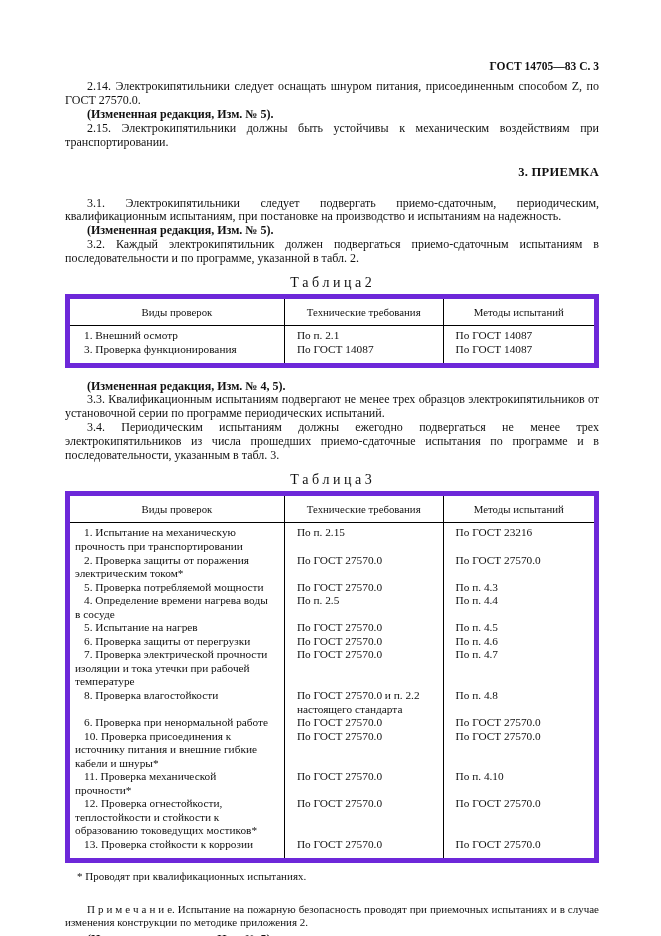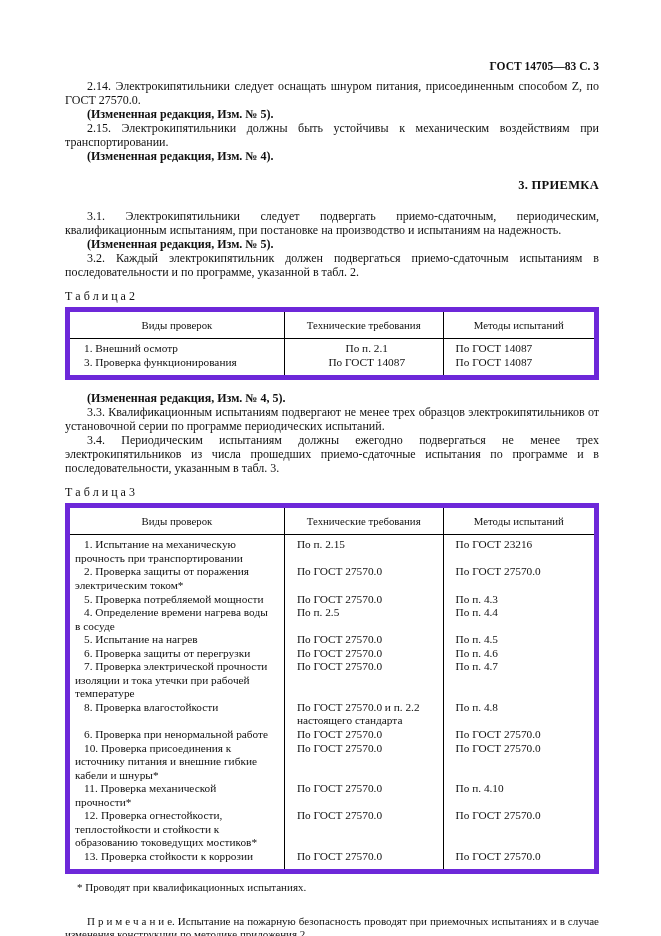--- a/index.html
+++ b/index.html
@@ -15,60 +15,59 @@
     text-align: right; font-weight: 700; font-size: 11.5px;
     margin-bottom: 8px;
   }
   p { margin: 0; font-size: 12px; line-height: 1.16; text-align: justify; }
   .indent { text-indent: 22px; }
   .bold { font-weight: 700; }
   .section-title {
     text-align: right; font-weight: 700; font-size: 12.5px;
     margin: 15px 0 17px 0; letter-spacing: 0.3px;
   }
-  .tcaption { text-align: left; font-size: 12px; margin: 9px 2px 3px 0; }
+  .tcaption { text-align: center; font-size: 14px; margin: 9px 2px 3px 0; }
   table.gost {
     width: 100%; border-collapse: collapse; border: 5px solid #6d28d9;
     font-size: 11.3px; table-layout: fixed;
   }
   table.gost th {
     border: 1px solid #000; font-weight: 400; font-size: 10.8px;
     padding: 7px 6px; text-align: center; vertical-align: middle; line-height: 1.15;
   }
   table.gost td {
     border-left: 1px solid #000; border-right: 1px solid #000;
     border-top: none; border-bottom: none;
     padding: 0 6px 0 5px; vertical-align: top; line-height: 1.2; text-align: left;
   }
   table.gost th:nth-child(1), table.gost td:nth-child(1) { width: 41%; }
   table.gost th:nth-child(2), table.gost td:nth-child(2) { width: 30%; }
   table.gost th:nth-child(3), table.gost td:nth-child(3) { width: 29%; }
   table.gost td.c0 { text-indent: 9px; padding-right: 9px; }
   table.gost td.c1 { padding-left: 12px; }
   table.gost td.c2 { padding-left: 12px; }
-  .t2 td.c1 { padding-left: 28px; text-align: center; }
+  .t2 td.c1 { padding-left: 28px; }
   .t2 td.c2 { padding-left: 16px; }
   table.gost tbody tr:first-child td { padding-top: 3px; }
   table.gost tbody tr:last-child td { padding-bottom: 6px; }
   .mt { margin-top: 12px; }
   .footnote { font-size: 11px; text-indent: 12px; margin-top: 7px; }
   .note { font-size: 11px; margin-top: 21px; }
   .mt-sm { margin-top: 4px; }
 </style>
 </head>
 <body>
 
 <div class="page">
 
   <div class="doc-header">ГОСТ 14705—83 С. 3</div>
 
   <p class="indent">2.14. Электрокипятильники следует оснащать шнуром питания, присоединенным способом Z, по ГОСТ 27570.0.</p>
   <p class="indent bold">(Измененная редакция, Изм. № 5).</p>
   <p class="indent">2.15. Электрокипятильники должны быть устойчивы к механическим воздействиям при транспортировании.</p>
-  <p class="indent bold">(Измененная редакция, Изм. № 4).</p>
 
   <div class="section-title">3. ПРИЕМКА</div>
 
   <p class="indent">3.1. Электрокипятильники следует подвергать приемо-сдаточным, периодическим, квалификационным испытаниям, при постановке на производство и испытаниям на надежность.</p>
   <p class="indent bold">(Измененная редакция, Изм. № 5).</p>
   <p class="indent">3.2. Каждый электрокипятильник должен подвергаться приемо-сдаточным испытаниям в последовательности и по программе, указанной в табл. 2.</p>
 
   <div class="tcaption">Т а б л и ц а   2</div>
   <table class="gost t2">
       <thead>

